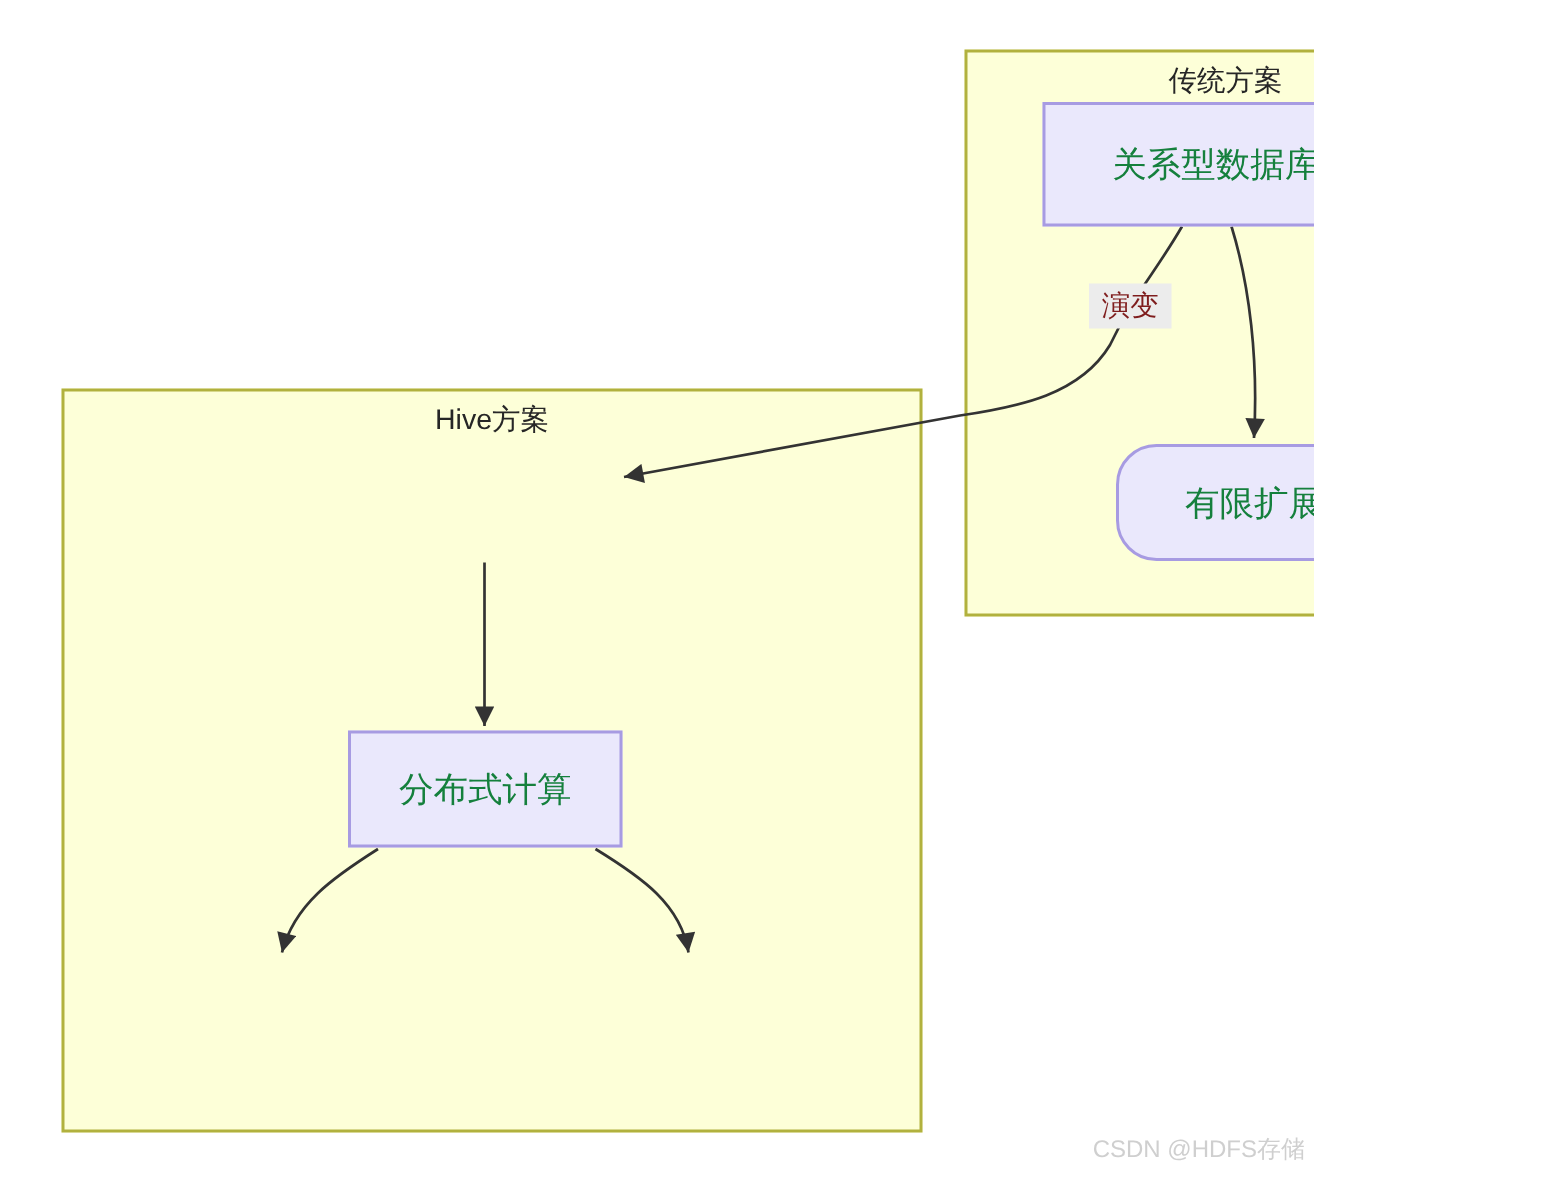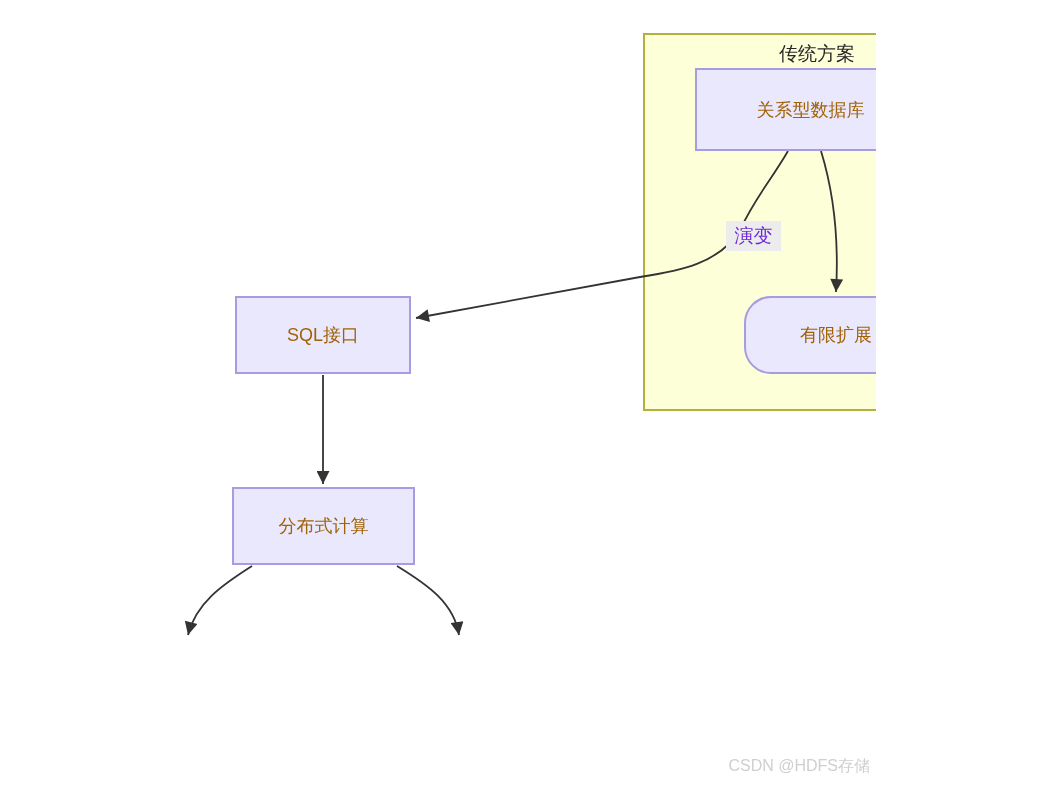--- a/index.html
+++ b/index.html
@@ -34,22 +34,22 @@
   #group-hive        { left: 41px;  top: 259px; width: 574px; height: 496px; }
 
   .node {
     position: absolute;
     background: #eae8fc;
     border: 2px solid #a79be2;
     box-sizing: border-box;
     display: flex;
     align-items: center;
     justify-content: center;
-    font-size: 18px;
-    color: #a16207;
+    font-size: 23px;
+    color: #15803d;
     z-index: 3;
   }
   #node-rdbms       { left: 695px; top: 68px;  width: 231px; height: 83px; }
   #node-limited     { left: 744px; top: 296px; width: 184px; height: 78px; border-radius: 27px; }
   #node-sql         { left: 235px; top: 296px; width: 176px; height: 78px; }
   #node-unlimited   { left: 232px; top: 487px; width: 183px; height: 78px; }
   #node-hdfs        { left: 93px;  top: 638px; width: 190px; height: 79px; }
   #node-distributed { left: 356px; top: 638px; width: 208px; height: 79px; }
 
   #edges {
@@ -62,57 +62,58 @@
     position: absolute;
     left: 726px;
     top: 189px;
     width: 55px;
     height: 30px;
     background: #ececec;
     display: flex;
     align-items: center;
     justify-content: center;
     font-size: 19px;
-    color: #6d28d9;
+    color: #7f1d1d;
     z-index: 4;
-    margin-top: 32px;
   }
   #watermark {
     position: absolute;
     right: 6px;
     bottom: 11px;
     font-size: 16px;
     color: #cfcfcf;
     z-index: 5;
   }
 </style>
 </head>
 <body>
 
 <div id="canvas">
 
   <div class="group" id="group-traditional">
     <div class="group-title">传统方案</div>
   </div>
+  <div class="group" id="group-hive">
+    <div class="group-title">Hive方案</div>
+  </div>
 
   <svg id="edges" width="1040" height="788" viewBox="0 0 1040 788">
     <defs>
       <marker id="arrowhead" viewBox="0 0 10 10" refX="10" refY="5" markerUnits="userSpaceOnUse" markerWidth="14" markerHeight="13" orient="auto">
         <path d="M0,0 L10,5 L0,10 Z" fill="#333333"></path>
       </marker>
     </defs>
     <path d="M788,151 C770,182 756,196 740,230 C720,263 680,271 640,277 L416,318" fill="none" stroke="#333333" stroke-width="1.8" marker-end="url(#arrowhead)"></path>
     <path d="M821,151 C833,190 839,240 836,292" fill="none" stroke="#333333" stroke-width="1.8" marker-end="url(#arrowhead)"></path>
     <path d="M323,375 L323,484" fill="none" stroke="#333333" stroke-width="1.8" marker-end="url(#arrowhead)"></path>
     <path d="M252,566 C222,585 196,603 188,635" fill="none" stroke="#333333" stroke-width="1.8" marker-end="url(#arrowhead)"></path>
     <path d="M397,566 C428,585 454,603 459,635" fill="none" stroke="#333333" stroke-width="1.8" marker-end="url(#arrowhead)"></path>
   </svg>
 
   <div class="node" id="node-rdbms">关系型数据库</div>
   <div class="node" id="node-limited">有限扩展</div>
-  <div class="node" id="node-sql">SQL接口</div>
   <div class="node" id="node-unlimited">分布式计算</div>
 
   <div id="edge-label-evolve">演变</div>
 
   <div id="watermark">CSDN @HDFS存储</div>
 
 </div>
 
 </body></html>

